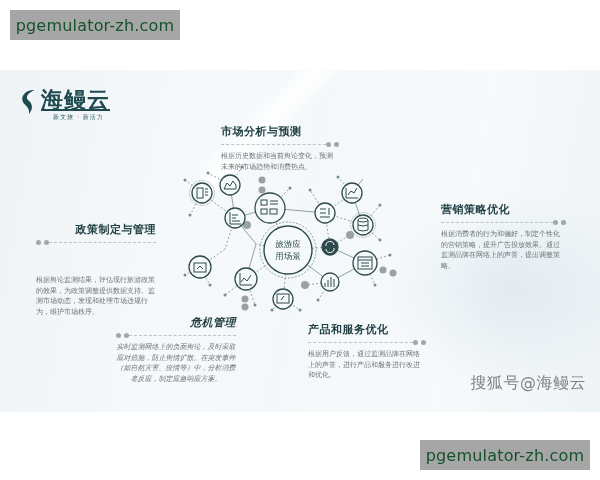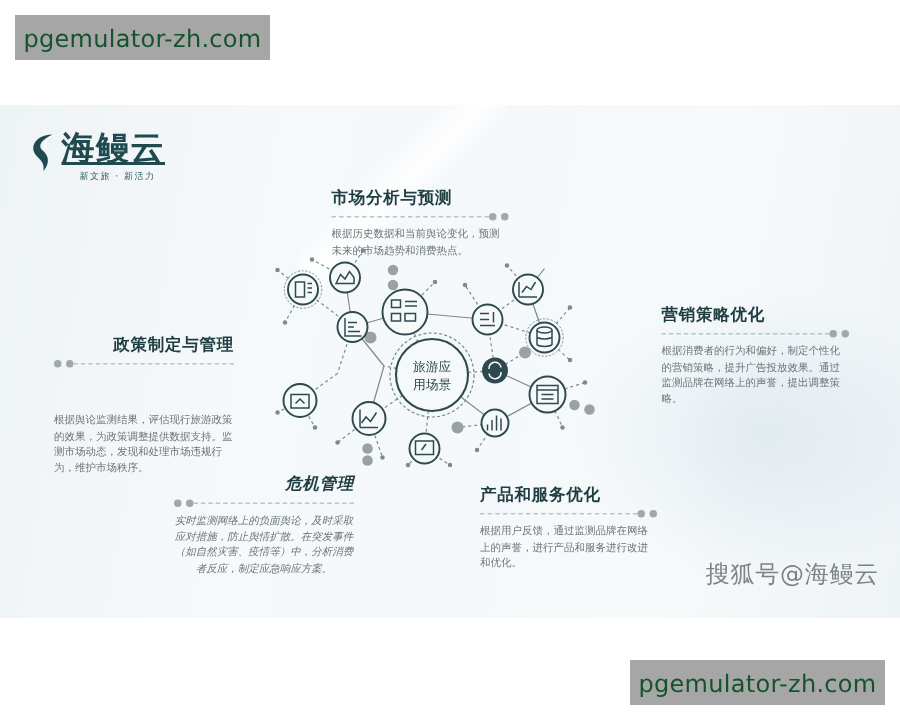--- a/index.html
+++ b/index.html
@@ -109,21 +109,21 @@
     <div class="line">
         <span class="dots">
           <span></span>
           <span></span>
         </span>
         <span class="dash"></span>
       </div>
     <div class="body" style="text-align:center;">实时监测网络上的负面舆论，及时采取应对措施，防止舆情扩散。在突发事件（如自然灾害、疫情等）中，分析消费者反应，制定应急响应方案。</div>
   </div>
 
-  <div class="block" style="left:320px; top:252px; width:118px;">
+  <div class="block" style="left:308px; top:252px; width:118px;font-family:Liberation Mono, monospace;">
     <div class="title">产品和服务优化</div>
     <div class="line">
         <span class="dash"></span>
         <span class="dots">
           <span></span>
           <span></span>
         </span>
       </div>
     <div class="body">根据用户反馈，通过监测品牌在网络上的声誉，进行产品和服务进行改进和优化。</div>
   </div>

